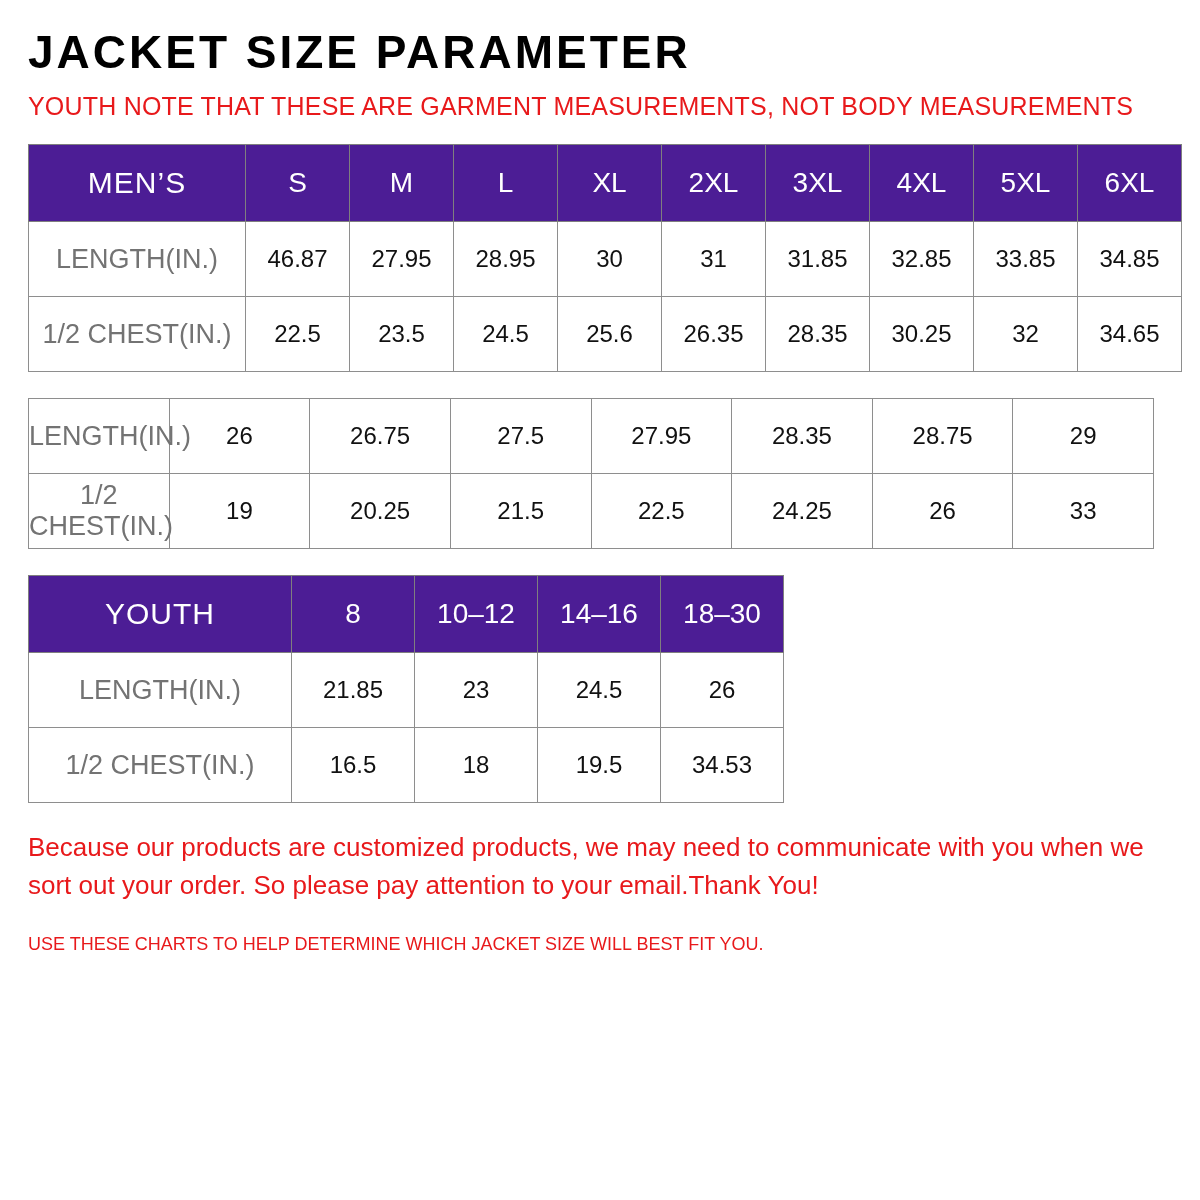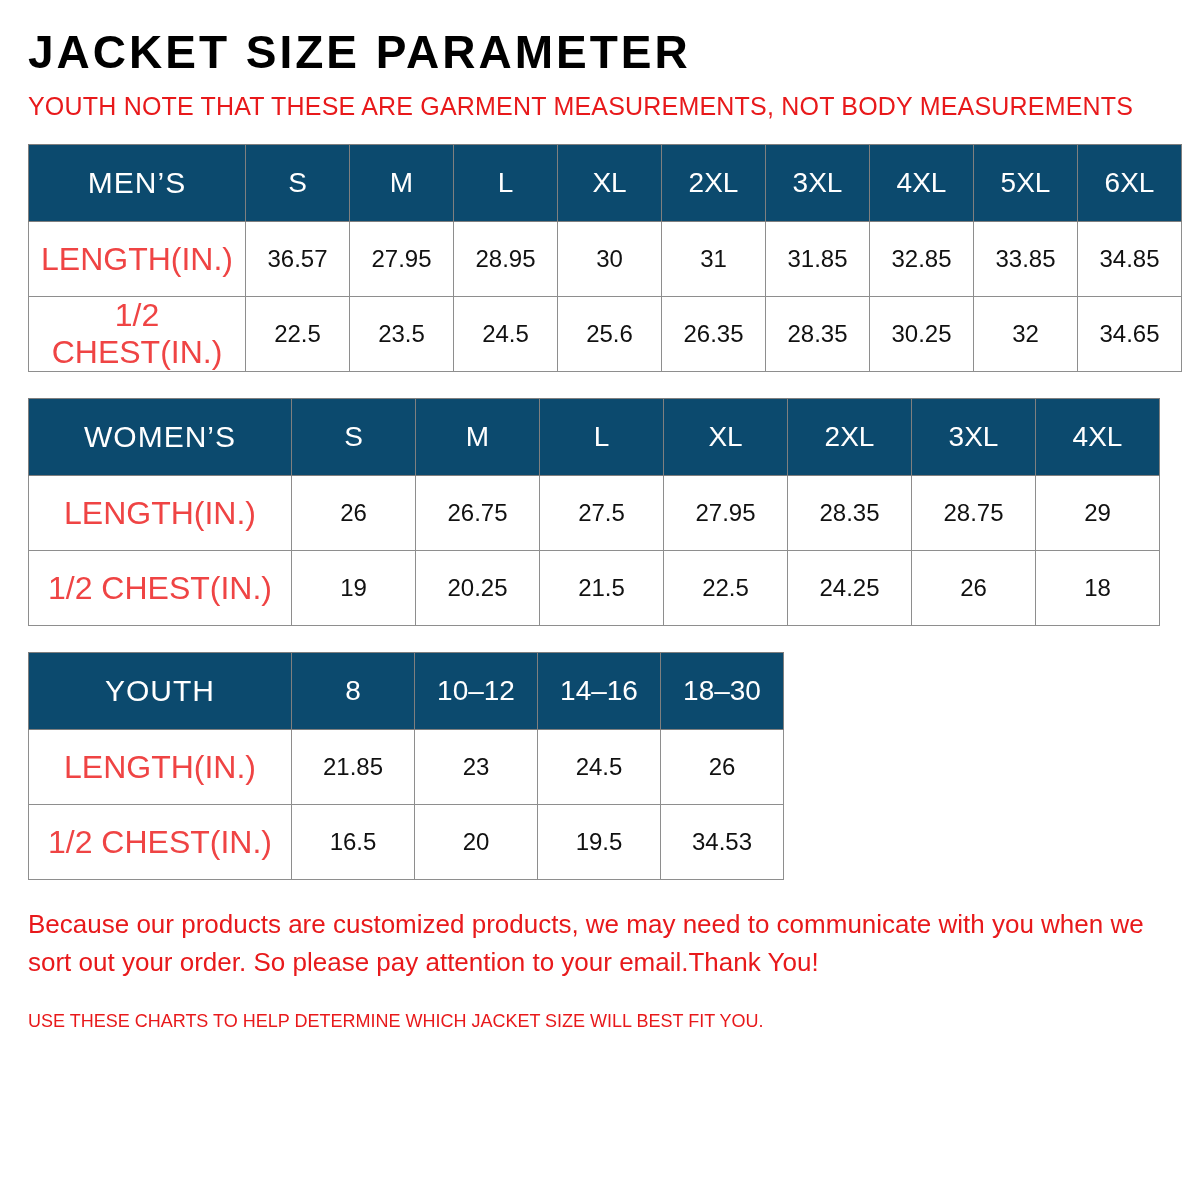--- a/index.html
+++ b/index.html
@@ -43,33 +43,33 @@
   table.size td {
     border: 1px solid #8e8e8e;
     text-align: center;
     vertical-align: middle;
     font-size: 24px;
     color: #111111;
     padding: 0;
     height: 74px;
   }
   table.size tr.head td {
-    background: #0c4a6e;
+    background: #4c1d95;
     color: #ffffff;
     font-size: 28px;
     border: 1px solid #7f7f7f;
     height: 76px;
   }
   table.size tr.head td.rowlabel {
     font-size: 30px;
     letter-spacing: 1px;
   }
   table.size td.rowlabel {
-    font-size: 32px;
-    color: #ef4444;
+    font-size: 27px;
+    color: #737373;
   }
   .t-men { width: 1146px; }
   .t-women { width: 1126px; }
   .t-youth { width: 750px; padding-left: 20px; }
 
   .footer-red {
     color: #e8191b;
     font-size: 26px;
     line-height: 1.45;
     margin-top: 14px;
@@ -97,21 +97,21 @@
         <td style="width:103px">L</td>
         <td style="width:103px">XL</td>
         <td style="width:103px">2XL</td>
         <td style="width:103px">3XL</td>
         <td style="width:103px">4XL</td>
         <td style="width:103px">5XL</td>
         <td style="width:103px">6XL</td>
       </tr>
       <tr>
         <td class="rowlabel">LENGTH(IN.)</td>
-        <td>36.57</td>
+        <td>46.87</td>
         <td>27.95</td>
         <td>28.95</td>
         <td>30</td>
         <td>31</td>
         <td>31.85</td>
         <td>32.85</td>
         <td>33.85</td>
         <td>34.85</td>
       </tr>
       <tr>
@@ -124,49 +124,39 @@
         <td>28.35</td>
         <td>30.25</td>
         <td>32</td>
         <td>34.65</td>
       </tr>
     </tbody>
   </table>
 
   <table class="size t-women">
     <tbody>
-      <tr class="head">
-        <td class="rowlabel" style="width:262px">WOMEN’S</td>
-        <td style="width:123px">S</td>
-        <td style="width:123px">M</td>
-        <td style="width:123px">L</td>
-        <td style="width:123px">XL</td>
-        <td style="width:123px">2XL</td>
-        <td style="width:123px">3XL</td>
-        <td style="width:123px">4XL</td>
-      </tr>
       <tr>
         <td class="rowlabel">LENGTH(IN.)</td>
         <td>26</td>
         <td>26.75</td>
         <td>27.5</td>
         <td>27.95</td>
         <td>28.35</td>
         <td>28.75</td>
         <td>29</td>
       </tr>
       <tr>
         <td class="rowlabel">1/2 CHEST(IN.)</td>
         <td>19</td>
         <td>20.25</td>
         <td>21.5</td>
         <td>22.5</td>
         <td>24.25</td>
         <td>26</td>
-        <td>18</td>
+        <td>33</td>
       </tr>
     </tbody>
   </table>
 
   <table class="size t-youth">
     <tbody>
       <tr class="head">
         <td class="rowlabel" style="width:262px">YOUTH</td>
         <td style="width:122px">8</td>
         <td style="width:122px">10–12</td>
@@ -176,21 +166,21 @@
       <tr>
         <td class="rowlabel">LENGTH(IN.)</td>
         <td>21.85</td>
         <td>23</td>
         <td>24.5</td>
         <td>26</td>
       </tr>
       <tr>
         <td class="rowlabel">1/2 CHEST(IN.)</td>
         <td>16.5</td>
-        <td>20</td>
+        <td>18</td>
         <td>19.5</td>
         <td>34.53</td>
       </tr>
     </tbody>
   </table>
 
   <p class="footer-red">Because our products are customized products, we may need to communicate with you when we sort out your order. So please pay attention to your email.Thank You!</p>
   <p class="footer-red second">USE THESE CHARTS TO HELP DETERMINE WHICH JACKET SIZE WILL BEST FIT YOU.</p>
 
 </div>

